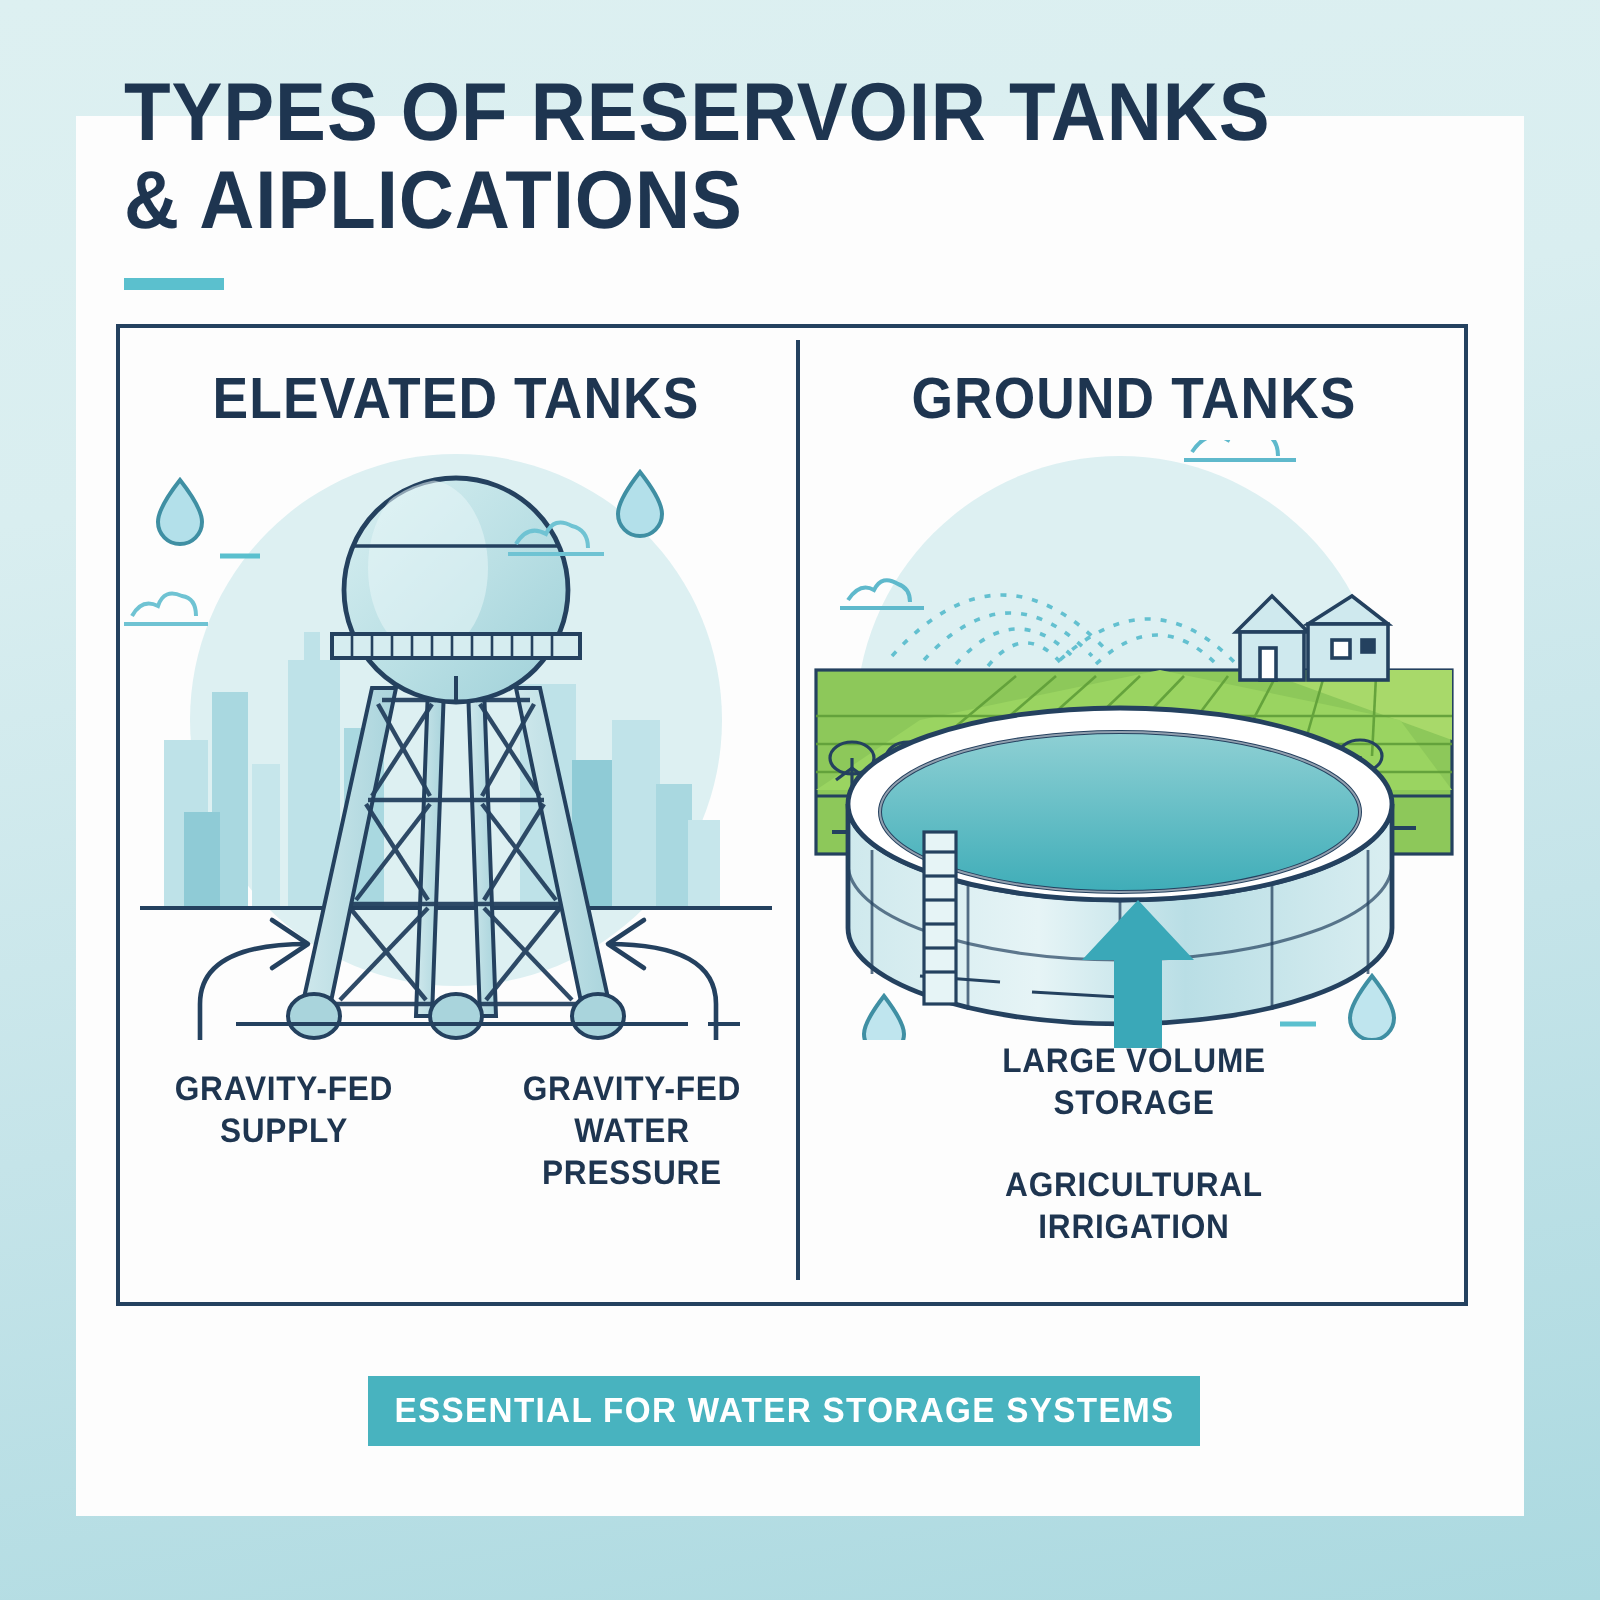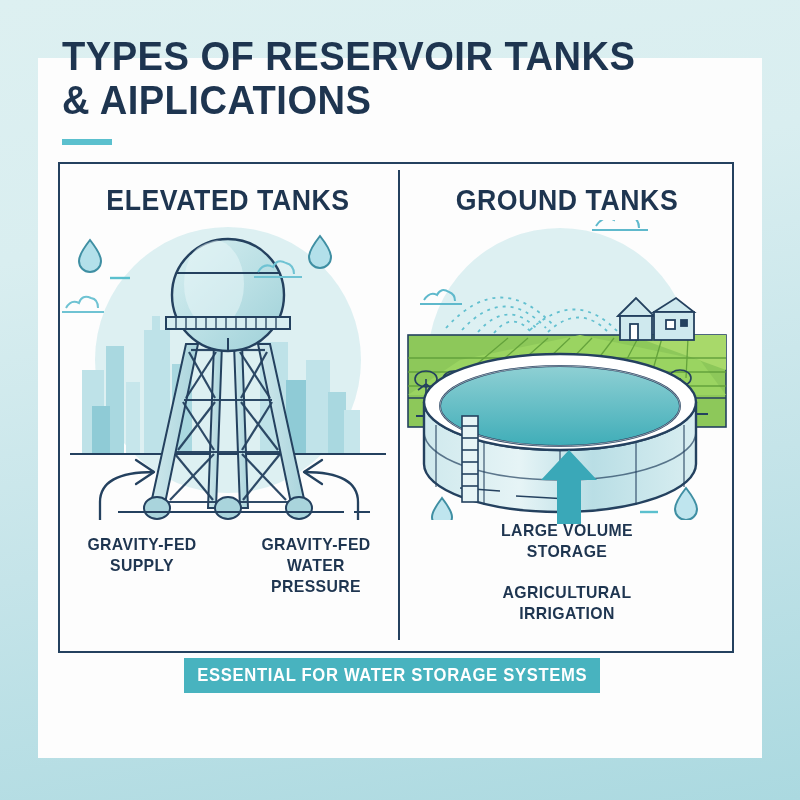--- a/index.html
+++ b/index.html
@@ -64,21 +64,21 @@
     font-size:17px;line-height:21px;letter-spacing:.4px;
     text-align:center;transform:scaleX(.93);
   }
   .cap-l1{left:6px;top:372px;width:156px;}
   .cap-l2{left:180px;top:372px;width:156px;}
   .cap-r1{left:57px;top:358px;width:220px;}
   .cap-r2{left:57px;top:420px;width:220px;}
 
   
   .banner{
-    position:absolute;left:184px;top:658px;width:416px;height:35px;
+    position:absolute;left:184px;top:688px;width:416px;height:35px;
     background:#48b3bf;color:#ffffff;
     display:flex;align-items:center;justify-content:center;
     font-weight:bold;font-size:17.5px;letter-spacing:.7px;
   }
   .banner span{transform:scaleX(.95);}
 </style>
 </head>
 <body>
 
 <div class="stage">

